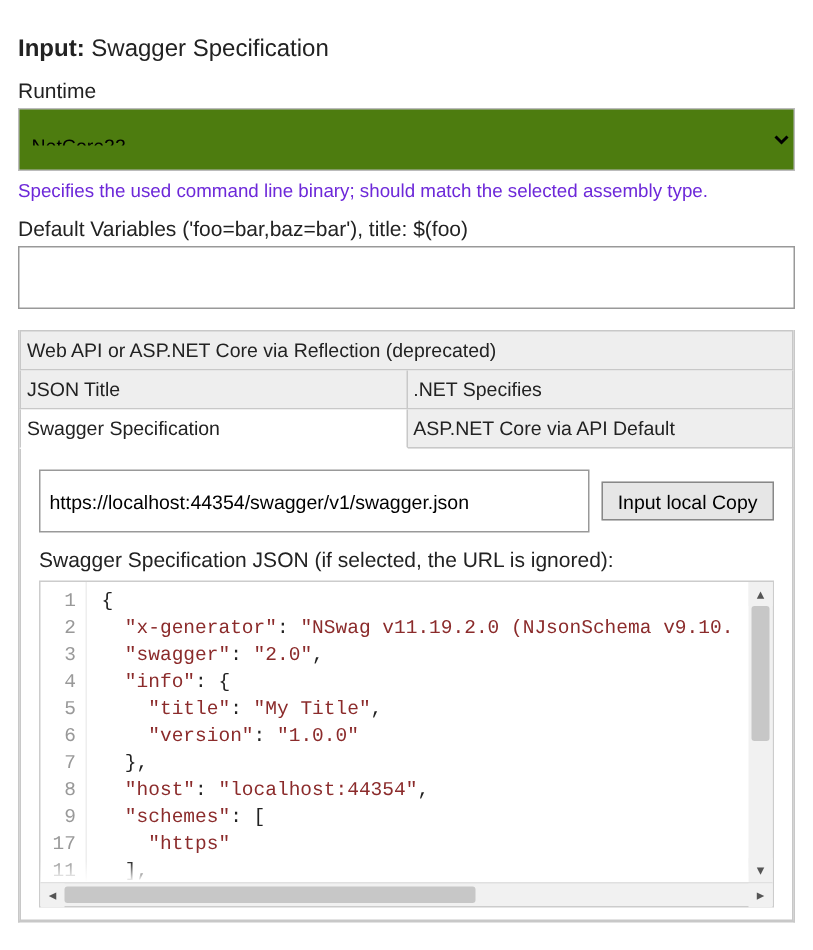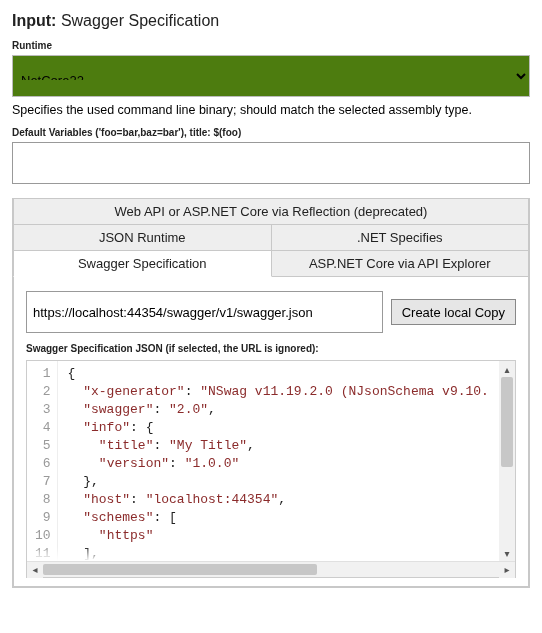--- a/index.html
+++ b/index.html
@@ -9,35 +9,35 @@
     font-size: 13px;
     background: #ffffff;
     color: #222;
     width: 542px;
   }
   .container {
     padding: 8px 12px 12px 12px;
   }
   .header-title {
     font-size: 16px;
-    margin: 4px 0 10px 0;
+    margin: 16px 0 10px 0;
     font-weight: 400;
   }
   .header-title b { font-weight: 700; }
   .label-bold {
-    font-weight: 700;
-    font-size: 10px;
+    font-weight: 400;
+    font-size: 14px;
     margin: 8px 0 4px 0;
     display: block;
   }
   .label-plain {
     font-size: 12.5px;
     margin: 6px 0 10px 0;
     display: block;
-    color: #000000;
+    color: #6d28d9;
   }
   select.dropdown {
     width: 100%;
     height: 42px;
     font-size: 13px;
     padding: 16px 4px;
     border: 1px solid #bbb;
     background: #4d7c0f;
   }
   input.textfield {
@@ -51,21 +51,21 @@
 
   .tabs-wrap {
     margin-top: 14px;
     border: 1px solid #c8c8c8;
     border-top: none;
     background: #fff;
   }
   .tabrow { display: flex; }
   .tab {
     flex: 1;
-    text-align: center;
+    text-align: left;
     font-size: 13px;
     padding: 5px 4px;
     border: 1px solid #c8c8c8;
     background: #eeeeee;
     cursor: pointer;
   }
   .tabrow .tab + .tab { border-left: none; }
   .tabrow + .tabrow .tab { border-top: none; }
   .tab.active {
     background: #ffffff;
@@ -187,48 +187,48 @@
   <input class="textfield" type="text" value="" style="">
 
   <div class="tabs-wrap">
     <div class="tabrow">
       <div class="tab fullwidth">
         <span>Web API or ASP.NET Core via Reflection (deprecated)</span>
       </div>
     </div>
     <div class="tabrow">
       <div class="tab">
-        <span>JSON Runtime</span>
+        <span>JSON Title</span>
       </div>
       <div class="tab">
         <span>.NET Specifies</span>
       </div>
     </div>
     <div class="tabrow">
       <div class="tab active">
         <span>Swagger Specification</span>
       </div>
       <div class="tab">
-        <span>ASP.NET Core via API Explorer</span>
+        <span>ASP.NET Core via API Default</span>
       </div>
     </div>
 
     <div class="panel">
       <div class="url-row">
         <input class="textfield" type="text" value="https://localhost:44354/swagger/v1/swagger.json" style="">
         <button class="btn">
-          <span>Create local Copy</span>
+          <span>Input local Copy</span>
         </button>
       </div>
 
       <span class="label-bold">Swagger Specification JSON (if selected, the URL is ignored):</span>
 
       <div class="code-area">
         <div class="code-inner">
-          <div class="gutter" id="gutter"><div class="code-line">1</div><div class="code-line">2</div><div class="code-line">3</div><div class="code-line">4</div><div class="code-line">5</div><div class="code-line">6</div><div class="code-line">7</div><div class="code-line">8</div><div class="code-line">9</div><div class="code-line">10</div><div class="code-line">11</div></div>
+          <div class="gutter" id="gutter"><div class="code-line">1</div><div class="code-line">2</div><div class="code-line">3</div><div class="code-line">4</div><div class="code-line">5</div><div class="code-line">6</div><div class="code-line">7</div><div class="code-line">8</div><div class="code-line">9</div><div class="code-line">17</div><div class="code-line">11</div></div>
           <div class="code" id="code"><div class="code-line"><span class="sp"></span><span class="tok-pun">{</span></div><div class="code-line"><span class="sp">&nbsp;&nbsp;</span><span class="tok-key">"x-generator"</span><span class="tok-pun">: </span><span class="tok-str">"NSwag v11.19.2.0 (NJsonSchema v9.10.</span></div><div class="code-line"><span class="sp">&nbsp;&nbsp;</span><span class="tok-key">"swagger"</span><span class="tok-pun">: </span><span class="tok-str">"2.0"</span><span class="tok-pun">,</span></div><div class="code-line"><span class="sp">&nbsp;&nbsp;</span><span class="tok-key">"info"</span><span class="tok-pun">: {</span></div><div class="code-line"><span class="sp">&nbsp;&nbsp;&nbsp;&nbsp;</span><span class="tok-key">"title"</span><span class="tok-pun">: </span><span class="tok-str">"My Title"</span><span class="tok-pun">,</span></div><div class="code-line"><span class="sp">&nbsp;&nbsp;&nbsp;&nbsp;</span><span class="tok-key">"version"</span><span class="tok-pun">: </span><span class="tok-str">"1.0.0"</span></div><div class="code-line"><span class="sp">&nbsp;&nbsp;</span><span class="tok-pun">},</span></div><div class="code-line"><span class="sp">&nbsp;&nbsp;</span><span class="tok-key">"host"</span><span class="tok-pun">: </span><span class="tok-str">"localhost:44354"</span><span class="tok-pun">,</span></div><div class="code-line"><span class="sp">&nbsp;&nbsp;</span><span class="tok-key">"schemes"</span><span class="tok-pun">: [</span></div><div class="code-line"><span class="sp">&nbsp;&nbsp;&nbsp;&nbsp;</span><span class="tok-str">"https"</span></div><div class="code-line"><span class="sp">&nbsp;&nbsp;</span><span class="tok-pun">],</span></div></div>
         </div>
         <div class="vscroll">
           <div class="arrow up">▴</div>
           <div class="track">
               <div class="thumb"></div>
             </div>
           <div class="arrow down">▾</div>
         </div>
         <div class="fade-bottom"></div>

